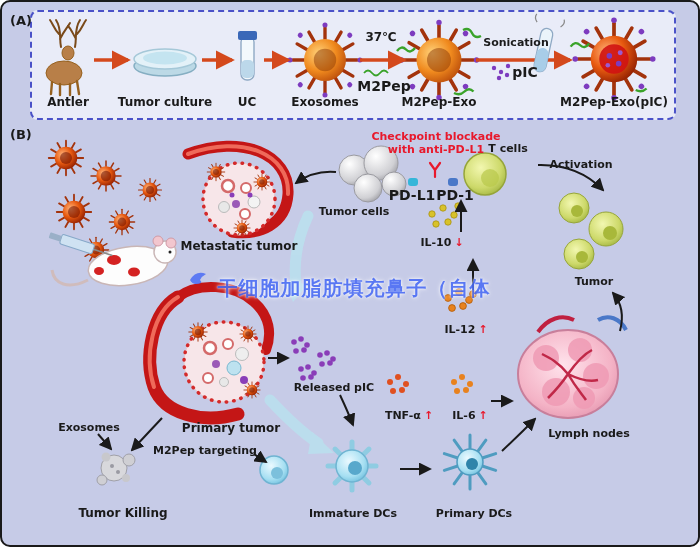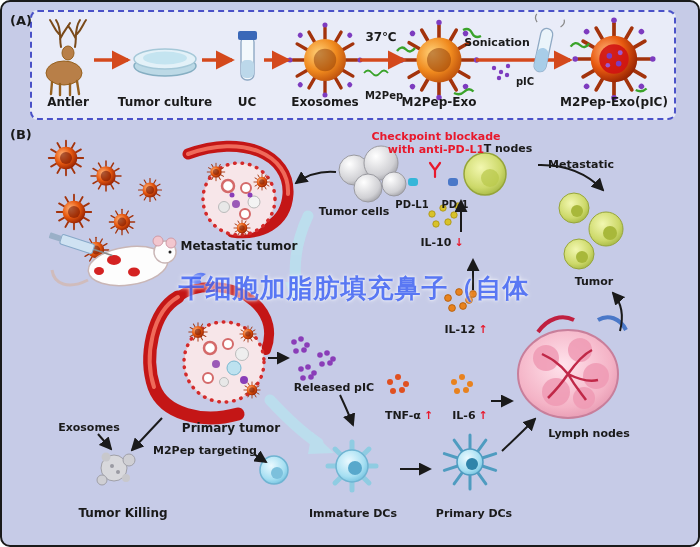--- a/index.html
+++ b/index.html
@@ -14,27 +14,27 @@
     border:2px dashed var(--panel_border,#4a52c8); border-radius:8px;
     background:var(--panelA_bg,#e9ecf8);
   }
   svg.art { position:absolute; left:0; top:0; width:700px; height:547px; }
   .lbl {
     position:absolute; transform:translate(-50%,-50%);
     font-size:11px; font-weight:600; color:var(--label,#1a1a1a);
     white-space:nowrap; line-height:1.1; text-align:center;
   }
   .lbl.big  { font-size:12px; font-weight:700; }
-  .lbl.small{ font-size:10px;margin-top:8px; }
+  .lbl.small{ font-size:14px; }
   .lbl.red  { color:var(--red,#e8192c); }
   .lbl.corner { transform:none; font-size:13px; font-weight:700; }
   .lbl .arr { margin-left:3px; font-weight:700; color:var(--red,#e8192c); }
   .wm {
     position:absolute; transform:translate(-50%,-50%);
-    font-size:26px; font-weight:700; letter-spacing:1px;
+    font-size:20px; font-weight:700; letter-spacing:1px;
     color:var(--watermark,#4a6cf5); opacity:.88; white-space:nowrap;
     text-shadow:0 0 4px rgba(255,255,255,.95), 0 0 2px #fff;
     text-align:right;
   }
 </style>
 </head>
 <body>
 
 <div class="figure">
 
@@ -406,31 +406,31 @@
 
   <div class="lbl corner" style="left:8px;top:12px">(A)</div>
   <div class="lbl big" style="left:66px;top:101px">Antler</div>
   <div class="lbl big" style="left:163px;top:101px">Tumor culture</div>
   <div class="lbl big" style="left:245px;top:101px">UC</div>
   <div class="lbl big" style="left:323px;top:101px">Exosomes</div>
   <div class="lbl big" style="left:437px;top:101px">M2Pep-Exo</div>
   <div class="lbl big" style="left:612px;top:101px">M2Pep-Exo(pIC)</div>
   <div class="lbl big" style="left:379px;top:36px">37℃</div>
   <div class="lbl small" style="left:382px;top:85px">M2Pep</div>
-  <div class="lbl" style="left:495px;top:41px">Sonication</div>
+  <div class="lbl" style="left:514px;top:41px">Sonication</div>
   <div class="lbl small" style="left:523px;top:71px">pIC</div>
 
   <div class="lbl corner" style="left:8px;top:126px">(B)</div>
   <div class="lbl red" style="left:434px;top:135px">Checkpoint blockade</div>
   <div class="lbl red" style="left:434px;top:148px">with anti-PD-L1</div>
-  <div class="lbl" style="left:506px;top:147px">T nodes</div>
+  <div class="lbl" style="left:506px;top:147px">T cells</div>
   <div class="lbl" style="left:352px;top:210px">Tumor cells</div>
   <div class="lbl small" style="left:410px;top:194px">PD-L1</div>
   <div class="lbl small" style="left:453px;top:194px">PD-1</div>
-  <div class="lbl" style="left:579px;top:163px">Metastatic</div>
+  <div class="lbl" style="left:579px;top:163px">Activation</div>
   <div class="lbl big" style="left:237px;top:245px">Metastatic tumor</div>
   <div class="lbl" style="left:440px;top:241px">
     <span>IL-10</span><span class="arr">↓</span>
   </div>
   <div class="lbl" style="left:592px;top:280px">Tumor</div>
   <div class="lbl" style="left:464px;top:328px">
     <span>IL-12</span><span class="arr">↑</span>
   </div>
   <div class="lbl" style="left:332px;top:386px">Released pIC</div>
   <div class="lbl" style="left:407px;top:414px">

